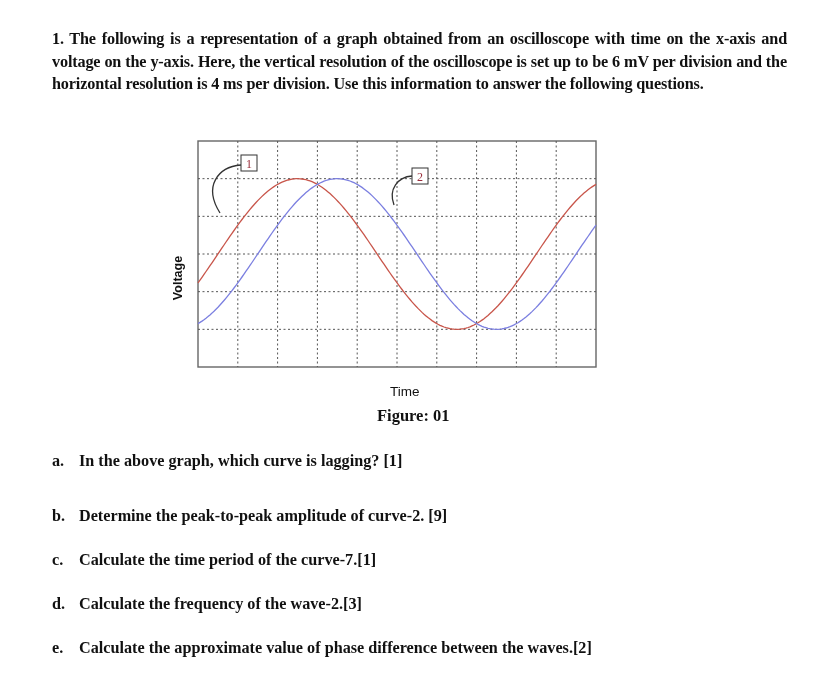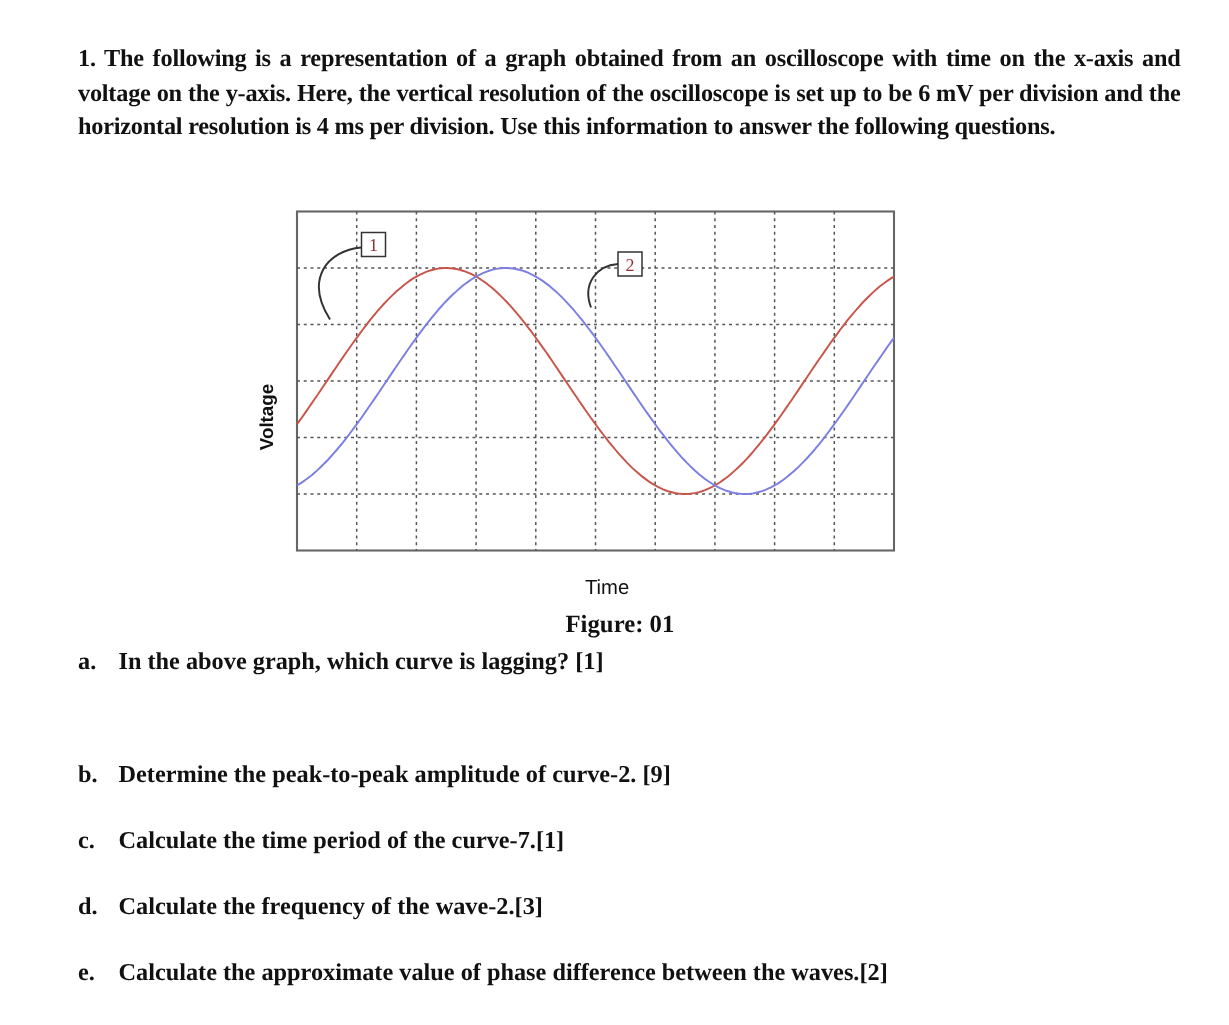--- a/index.html
+++ b/index.html
@@ -64,21 +64,21 @@
       <text x="89" y="32.5" text-anchor="middle" font-size="12" fill="#9a2d3a" font-family="&quot;Liberation Serif&quot;, serif">1</text>
       <path d="M 252 41 C 238 42, 228 54, 234 70" fill="none" stroke="#333" stroke-width="1.3"></path>
       <rect x="252" y="33" width="16" height="16" fill="#fff" stroke="#333" stroke-width="1"></rect>
       <text x="260" y="45.5" text-anchor="middle" font-size="12" fill="#9a2d3a" font-family="&quot;Liberation Serif&quot;, serif">2</text>
     </svg>
 </div>
 
 <div class="xlabel">Time</div>
 <div class="caption">Figure: 01</div>
 
-<div class="q" style="top:432px">
+<div class="q" style="top:452px">
   <span class="letter">a.</span><span>In the above graph, which curve is lagging? [1]</span>
 </div>
 <div class="q" style="top:507px">
   <span class="letter">b.</span><span>Determine the peak-to-peak amplitude of curve-2. [9]</span>
 </div>
 <div class="q" style="top:551px">
   <span class="letter">c.</span><span>Calculate the time period of the curve-7.[1]</span>
 </div>
 <div class="q" style="top:595px">
   <span class="letter">d.</span><span>Calculate the frequency of the wave-2.[3]</span>

